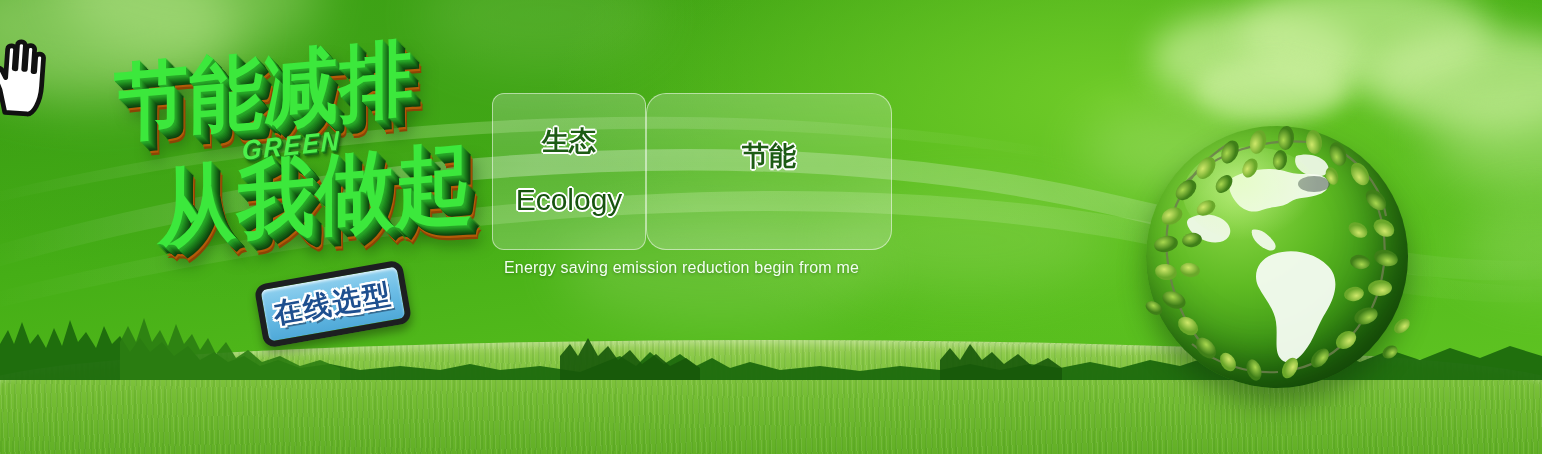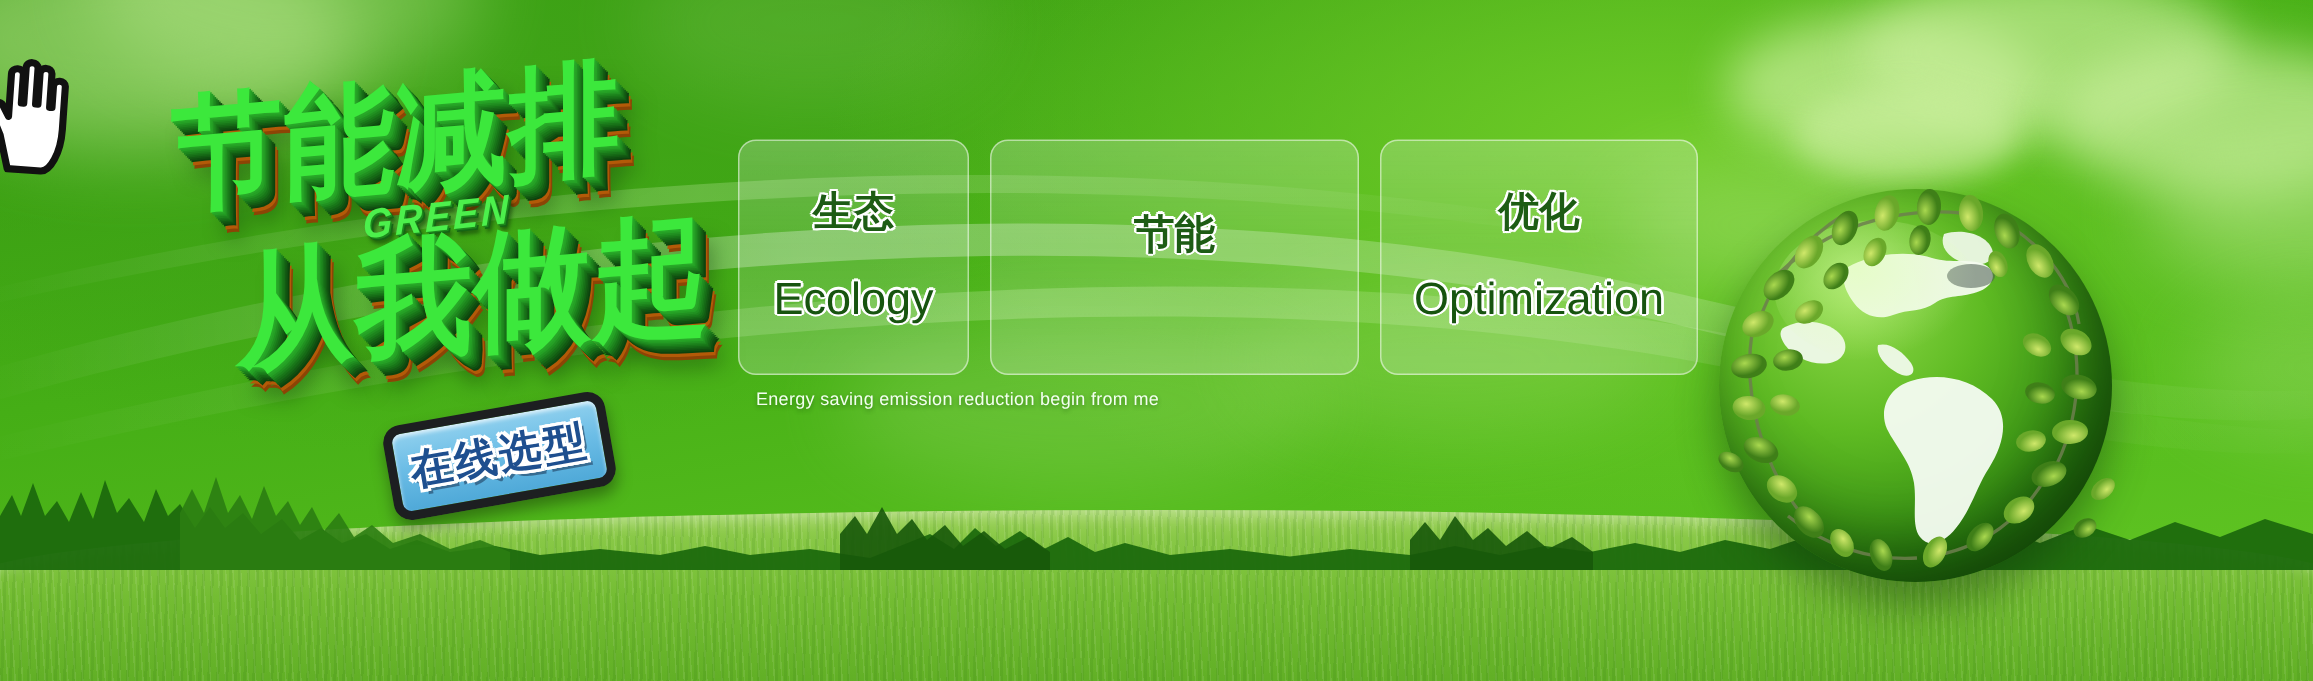--- a/index.html
+++ b/index.html
@@ -100,53 +100,53 @@
     display:flex;align-items:center;justify-content:center;
     font-size:28px;font-weight:bold;color:#1e4f8f;letter-spacing:2px;
     text-shadow:
       -2px 0 #fff,2px 0 #fff,0 -2px #fff,0 2px #fff,
       -2px -2px #fff,2px -2px #fff,-2px 2px #fff,2px 2px #fff,
       3px 4px 0 rgba(20,40,70,.5);
   }
   .cursor{position:absolute;left:-18px;top:34px;width:76px;height:86px;transform:rotate(4deg);}
 
   
-  .cards{position:absolute;left:492px;top:93px;display:flex;gap:14px;}
+  .cards{position:absolute;left:492px;top:93px;display:flex;}
   .card{
     position:relative;
     border:1px solid rgba(255,255,255,.50);
     border-radius:12px;
     background:linear-gradient(180deg,rgba(255,255,255,.22) 0%,rgba(255,255,255,.13) 45%,rgba(255,255,255,.20) 100%);
     box-sizing:border-box;
     display:flex;flex-direction:column;align-items:center;justify-content:center;
     height:157px;
     padding:0 18px;
   }
   .card.c1{width:154px;}
-  .card.c2{width:246px;}
+  .card.c2{width:246px;border-radius:20px;}
   .card.c3{width:212px;}
   .card-cn{
     font-size:27px;font-weight:bold;color:#1d5c14;line-height:1;margin-bottom:30px;
     text-shadow:
       -1.6px 0 #fff,1.6px 0 #fff,0 -1.6px #fff,0 1.6px #fff,
       -1.2px -1.2px #fff,1.2px -1.2px #fff,-1.2px 1.2px #fff,1.2px 1.2px #fff;
     white-space:nowrap;
   }
   .card-en{
     font-size:30px;color:#17540f;line-height:1;
     text-shadow:
       -1.8px 0 #fff,1.8px 0 #fff,0 -1.8px #fff,0 1.8px #fff,
       -1.3px -1.3px #fff,1.3px -1.3px #fff,-1.3px 1.3px #fff,1.3px 1.3px #fff;
     white-space:nowrap;
   }
 
   
   .tagline{
     position:absolute;left:504px;top:259px;
-    font-size:12px;color:#f3fff0;letter-spacing:.2px;
+    font-size:16px;color:#f3fff0;letter-spacing:.2px;
     text-shadow:0 1px 3px rgba(20,70,10,.45);
     white-space:nowrap;
   }
 
   
   .globe{position:absolute;left:1146px;top:126px;width:262px;height:262px;}
   .globe-ball{
     position:absolute;inset:0;border-radius:50%;
     background:
       radial-gradient(circle at 34% 28%, #8fd94a 0%, #5fbb23 34%, #2f8a10 72%, #16550a 100%);
@@ -251,24 +251,20 @@
 
     <div class="card c1">
       <div class="card-cn">生态</div>
       <div class="card-en">Ecology</div>
     </div>
 
     <div class="card c2">
       <div class="card-cn">节能</div>
     </div>
 
-    <div class="card c3">
-      <div class="card-cn">优化</div>
-      <div class="card-en">Optimization</div>
-    </div>
 
   </div>
 
   <div class="tagline">Energy saving emission reduction begin from me</div>
 
   <div class="globe">
     <div class="globe-ball">
       <svg viewBox="0 0 262 262" width="262" height="262">
         <g fill="#f4fbf0">
 

